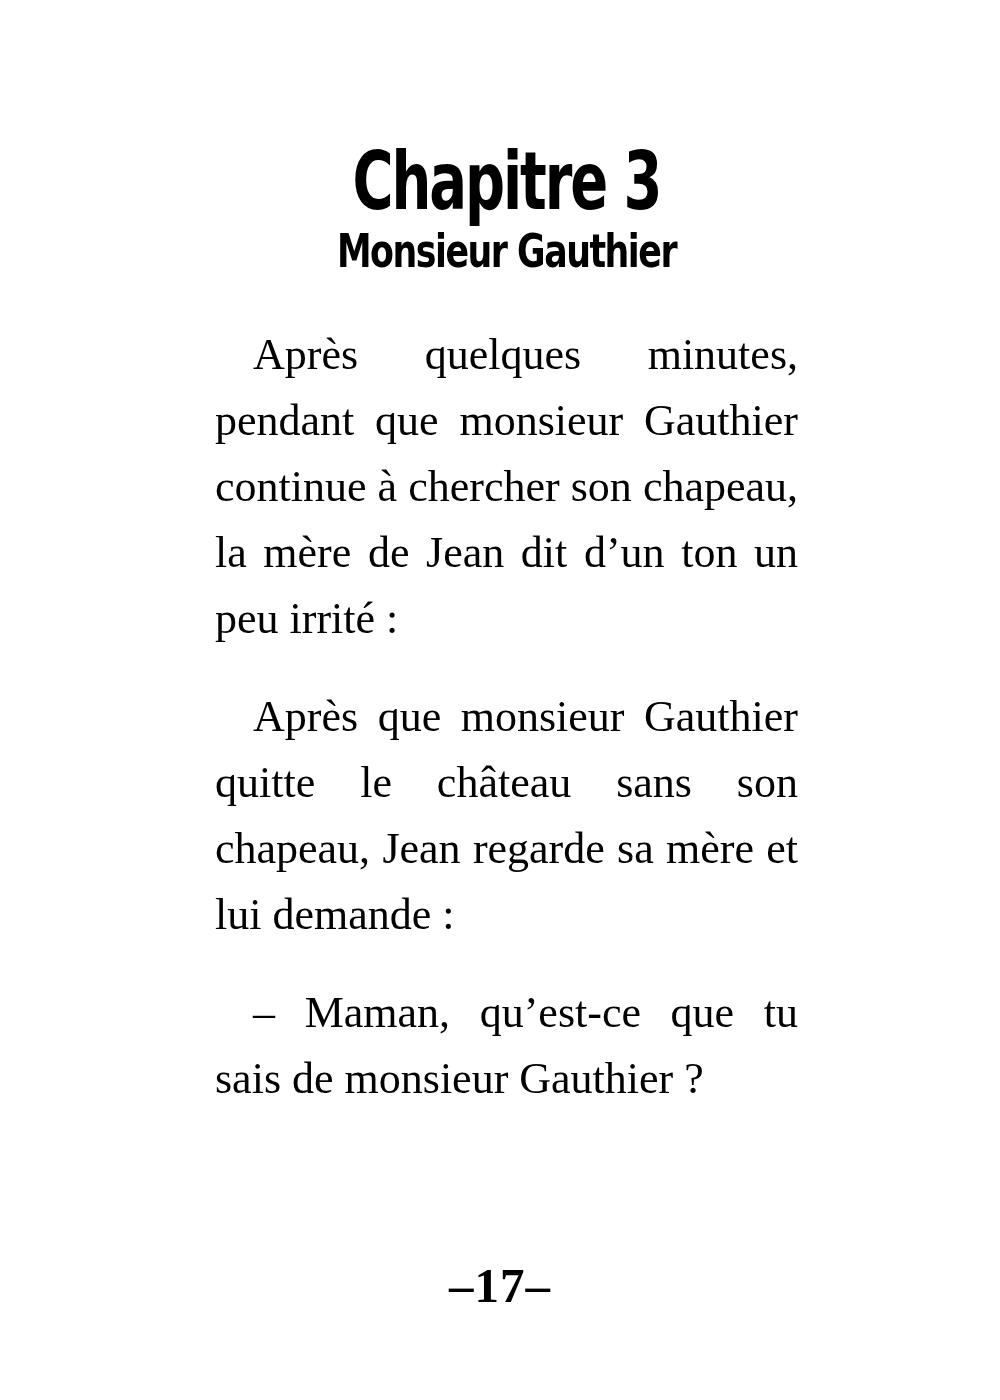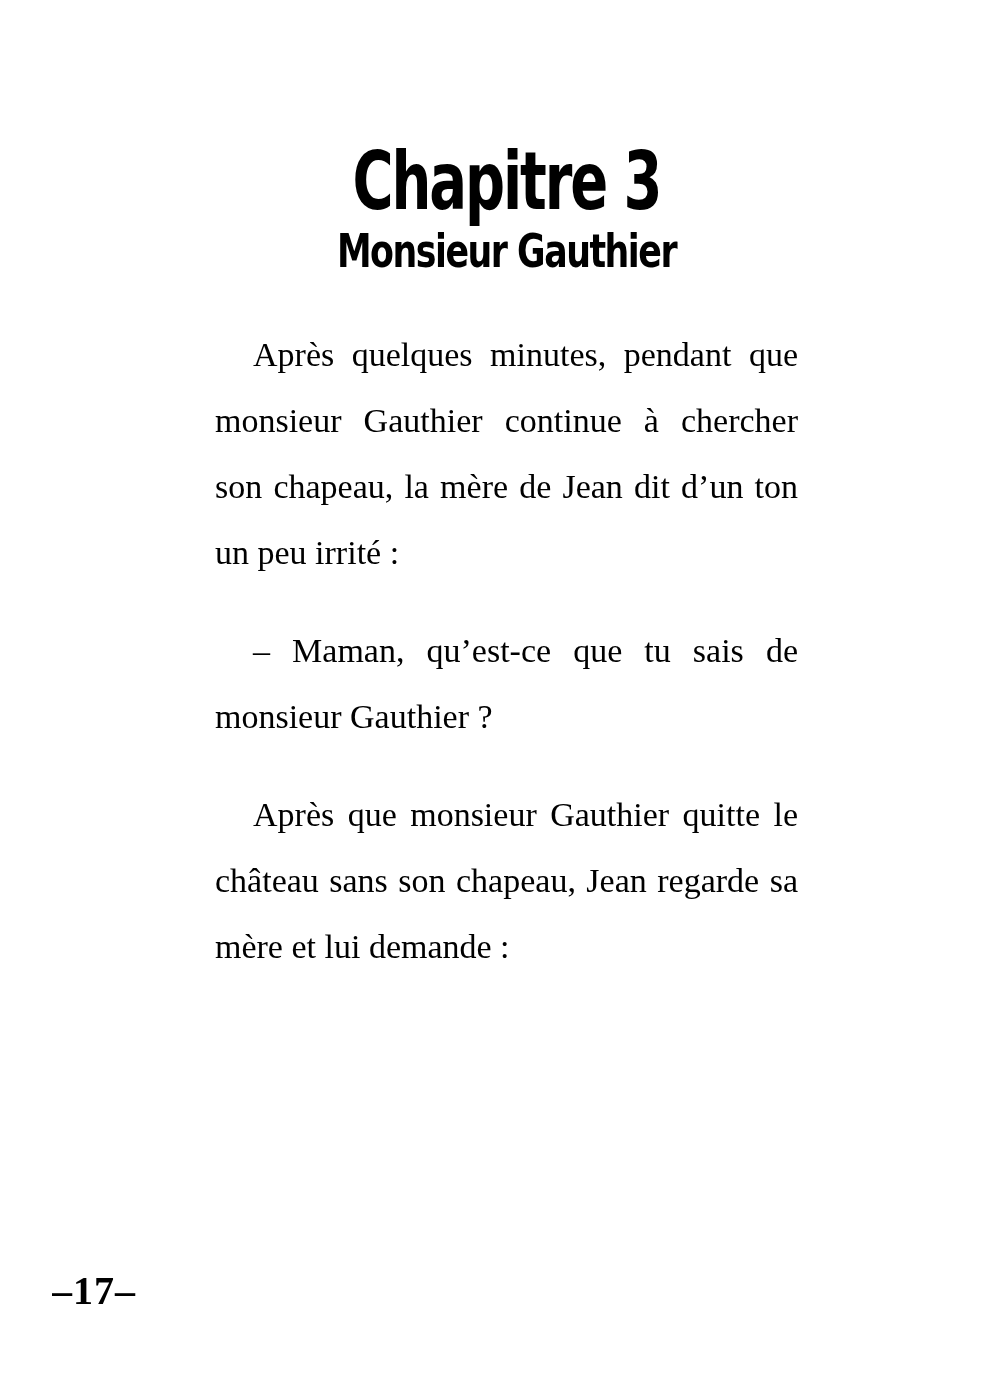--- a/index.html
+++ b/index.html
@@ -38,51 +38,51 @@
     line-height: 50px;
     letter-spacing: -2px;
     margin-top: 4px;
     transform: scaleX(0.74);
     transform-origin: 50% 50%;
     white-space: nowrap;
   }
   .body-text {
     margin: 46px 150px 0 150px;
     font-family: "Liberation Serif", "DejaVu Serif", serif;
-    font-size: 34px;
+    font-size: 44px;
     line-height: 66px;
     text-align: justify;
   }
   .body-text p {
     margin: 0 0 32px 0;
     text-indent: 38px;
   }
   .page-number {
     position: absolute;
     left: 0;
     right: 0;
     bottom: 90px;
-    text-align: left;
+    text-align: center;
     font-family: "Liberation Serif", "DejaVu Serif", serif;
     font-weight: bold;
-    font-size: 40px;
+    font-size: 49px;
     letter-spacing: 1px;
   }
 </style>
 </head>
 <body>
 
 <div class="book-page">
 
   <div class="heading-block">
     <div class="chapter-title">Chapitre 3</div>
     <div class="chapter-subtitle">Monsieur Gauthier</div>
   </div>
 
   <div class="body-text">
     <p>Après quelques minutes, pendant que monsieur Gauthier continue à chercher son chapeau, la mère de Jean dit d’un ton un peu irrité :</p>
+    <p>Après que monsieur Gauthier quitte le château sans son chapeau, Jean regarde sa mère et lui demande :</p>
     <p>– Maman, qu’est-ce que tu sais de monsieur Gauthier ?</p>
-    <p>Après que monsieur Gauthier quitte le château sans son chapeau, Jean regarde sa mère et lui demande :</p>
   </div>
 
   <div class="page-number">–17–</div>
 
 </div>
 
 </body></html>

